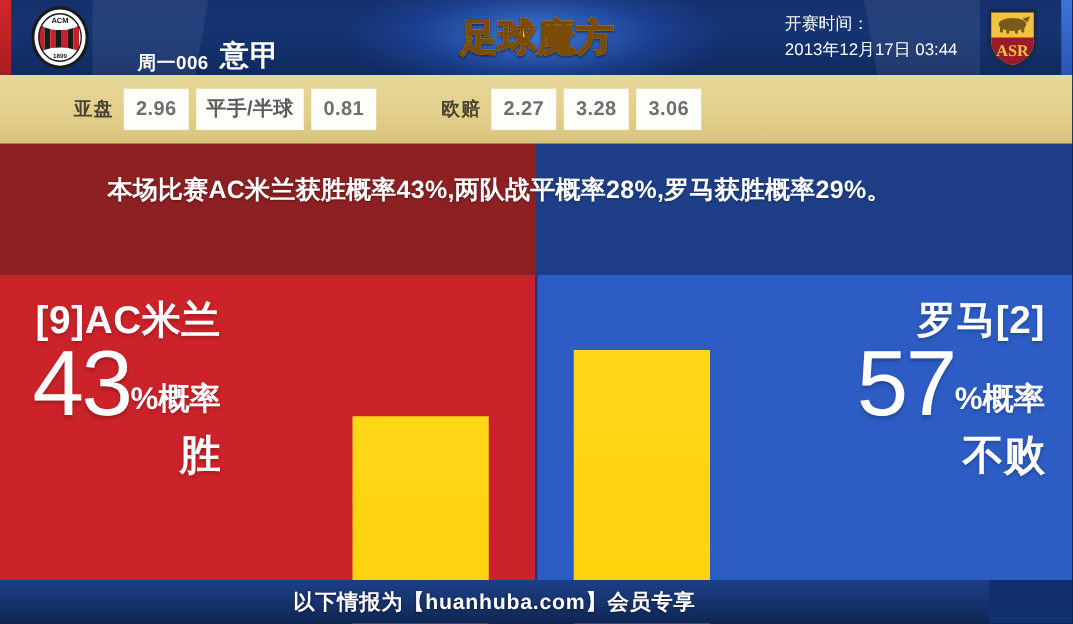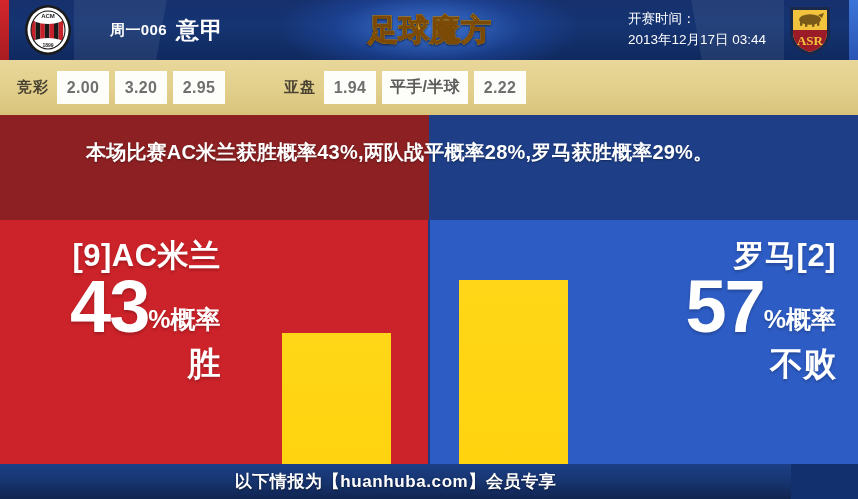--- a/index.html
+++ b/index.html
@@ -32,21 +32,21 @@
   .edge-strip{position:absolute;top:0;height:60px;width:9px;}
   .edge-strip.left{left:0;background:linear-gradient(180deg,#d3262c,#a81d22);}
   .edge-strip.right{right:0;background:linear-gradient(180deg,#3c74d8,#2a55b4);}
 
   .crest{position:absolute;top:3px;width:52px;height:54px;}
   .crest.home{left:22px;}
   .crest.away{right:22px;}
 
   .match-label{
     position:absolute;left:110px;top:0;height:60px;
-    display:flex;align-items:center;gap:9px;
+    display:flex;align-items:flex-end;gap:9px;
     color:#ffffff;
   }
   .match-no{font-size:15px;font-weight:bold;letter-spacing:.4px;}
   .league{font-size:23px;font-weight:bold;letter-spacing:1px;}
 
   .logo-wrap{
     position:absolute;left:352px;top:6px;width:156px;height:48px;
     display:flex;align-items:center;justify-content:center;
   }
   .logo-text{
@@ -124,23 +124,22 @@
     font-size:31px;font-weight:bold;letter-spacing:.5px;
     line-height:1;white-space:nowrap;
     text-shadow:0 2px 3px rgba(0,0,0,.22);
   }
   .pct-row{
     display:flex;align-items:flex-end;line-height:1;margin-top:4px;
     text-shadow:0 2px 3px rgba(0,0,0,.22);
   }
   .team-block.away .pct-row{justify-content:flex-end;text-align:center;}
   .pct-num{
-    font-size:74px;font-weight:bold;letter-spacing:-2px;
+    font-size:74px;font-weight:normal;letter-spacing:-2px;
     line-height:.86;
-    margin-left:44px;
   }
   .pct-suffix{
     font-size:25px;font-weight:bold;padding-bottom:7px;letter-spacing:0;
   }
   .outcome{
     font-size:33px;font-weight:bold;line-height:1;margin-top:8px;
     text-shadow:0 2px 3px rgba(0,0,0,.22);
   }
 
   .bar{
@@ -220,34 +219,34 @@
     </div>
 
     <div class="kickoff">
       <span>开赛时间：</span>
       <span>2013年12月17日 03:44</span>
     </div>
   </div>
 
   <div class="odds-bar">
 
-    <div class="odds-group g1">
-      <span class="odds-name">竞彩</span>
-      <span class="odds-cell">2.00</span>
-      <span class="odds-cell">3.20</span>
-      <span class="odds-cell">2.95</span>
-    </div>
 
     <div class="odds-group g2">
       <span class="odds-name">亚盘</span>
-      <span class="odds-cell">1.94</span>
+      <span class="odds-cell">2.96</span>
       <span class="odds-cell wide">平手/半球</span>
-      <span class="odds-cell">2.22</span>
-    </div>
-
+      <span class="odds-cell">0.81</span>
+    </div>
+
+    <div class="odds-group g3">
+      <span class="odds-name">欧赔</span>
+      <span class="odds-cell">2.27</span>
+      <span class="odds-cell">3.28</span>
+      <span class="odds-cell">3.06</span>
+    </div>
   </div>
 
   <div class="summary">
     <div class="half-red"></div>
     <div class="half-blue"></div>
     <div class="summary-text">本场比赛AC米兰获胜概率43%,两队战平概率28%,罗马获胜概率29%。</div>
   </div>
 
   <div class="main">
     <div class="panel home">

